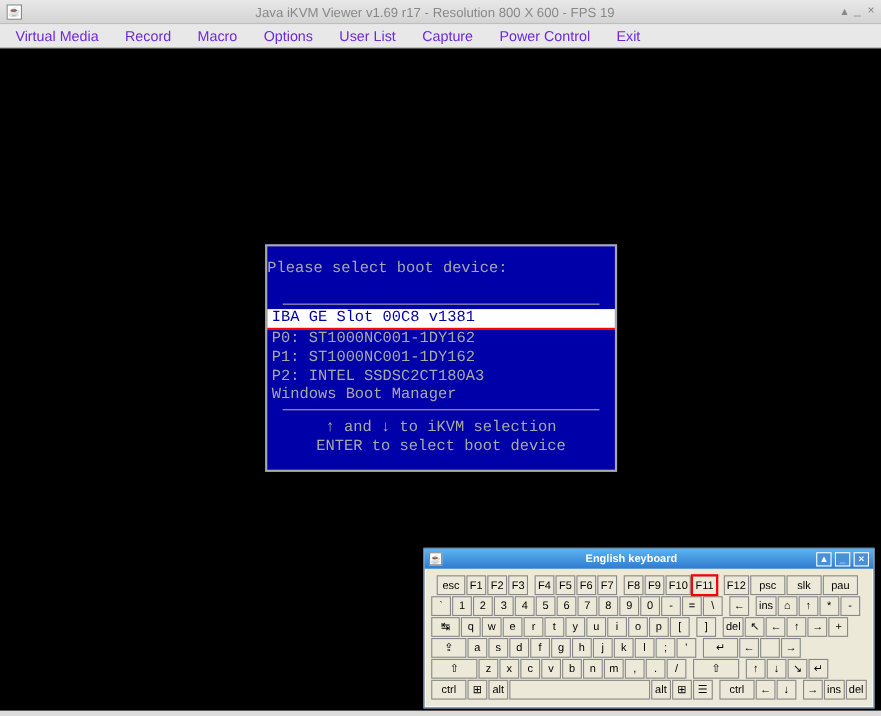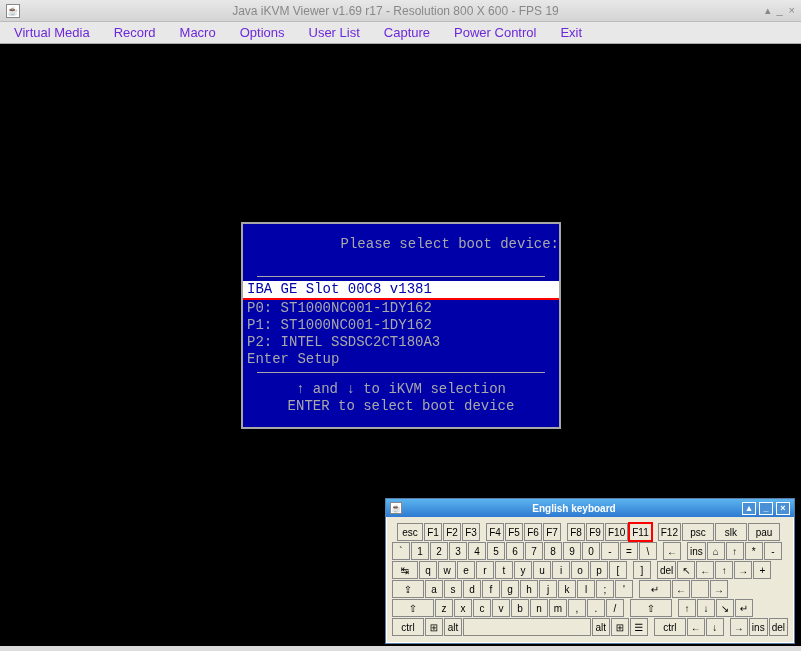--- a/index.html
+++ b/index.html
@@ -6,21 +6,21 @@
   body { font-family: Arial, sans-serif; font-size: 12px; background: #dcdcdc; width: 801px; height: 651px; overflow: hidden; position: relative; }
   .titlebar { height: 22px; background: linear-gradient(#e8e8e8,#d4d4d4); display: flex; align-items: center; padding: 0 6px; color: #888; font-size: 12px; border-bottom: 1px solid #bbb; }
   .titlebar .java-icon { width: 14px; height: 14px; margin-right: 6px; background: #fff; border: 1px solid #888; display: inline-flex; align-items: center; justify-content: center; font-size: 9px; color: #c00; }
   .titlebar .title { flex: 1; text-align: center; font-weight: normal; }
   .titlebar .winctrl { display: flex; gap: 6px; }
   .titlebar .winctrl span { cursor: pointer; color: #888; font-size: 11px; }
   .menubar { height: 22px; background: #e8e8e8; border-bottom: 1px solid #aaa; display: flex; align-items: center; padding: 0 2px; }
   .menubar .menu-item { padding: 3px 12px; font-size: 13px; color: #6d28d9; cursor: pointer; }
   .viewport { width: 801px; height: 602px; background: #000; position: relative; }
   .boot-dialog { position: absolute; left: 241px; top: 178px; width: 320px; background: #0000a8; border: 2px solid #a8a8a8; padding: 12px 0; color: #a8a8a8; font-family: 'Courier New', monospace; font-size: 14px; line-height: 17px; }
-  .boot-dialog .hdr { text-align: right; margin-bottom: 23px; }
+  .boot-dialog .hdr { text-align: left; margin-bottom: 23px; }
   .boot-dialog .hr { border-top: 1px solid #a8a8a8; margin: 4px 14px; }
   .boot-items { padding: 0 0; }
   .boot-items .item { padding: 0 4px; }
   .boot-items .item.selected { background: #fff; color: #0000a8; border-bottom: 2px solid #ff0000; }
   .boot-help { text-align: center; padding: 4px 10px 0; }
   
   .vkb { position: absolute; right: 6px; bottom: 2px; width: 410px; background: #ece9d8; border: 1px solid #5a7ea5; box-shadow: 0 0 0 1px #fff inset; font-size: 10px; }
   .vkb-title { height: 18px; background: linear-gradient(#5bb4ef,#2f7ad1); color: #fff; display: flex; align-items: center; padding: 0 4px; font-weight: bold; }
   .vkb-title .java-icon-sm { width: 12px; height: 12px; background: #fff; border: 1px solid #888; margin-right: 4px; display: inline-flex; align-items: center; justify-content: center; font-size: 8px; color: #c00; }
   .vkb-title .t { flex: 1; text-align: center; }
@@ -62,21 +62,21 @@
 
 <div class="viewport">
   <div class="boot-dialog">
     <div class="hdr">Please select boot device:</div>
     <div class="hr"></div>
     <div class="boot-items">
       <div class="item selected">IBA GE Slot 00C8 v1381</div>
       <div class="item">P0: ST1000NC001-1DY162</div>
       <div class="item">P1: ST1000NC001-1DY162</div>
       <div class="item">P2: INTEL SSDSC2CT180A3</div>
-      <div class="item">Enter Setup</div>
+      <div class="item">Windows Boot Manager</div>
     </div>
     <div class="hr"></div>
     <div class="boot-help">
       <div>↑ and ↓ to iKVM selection</div>
       <div>ENTER to select boot device</div>
     </div>
   </div>
 
   <div class="vkb">
     <div class="vkb-title">

